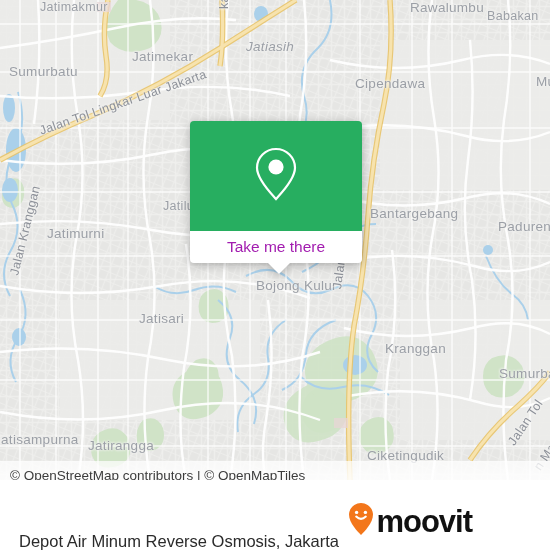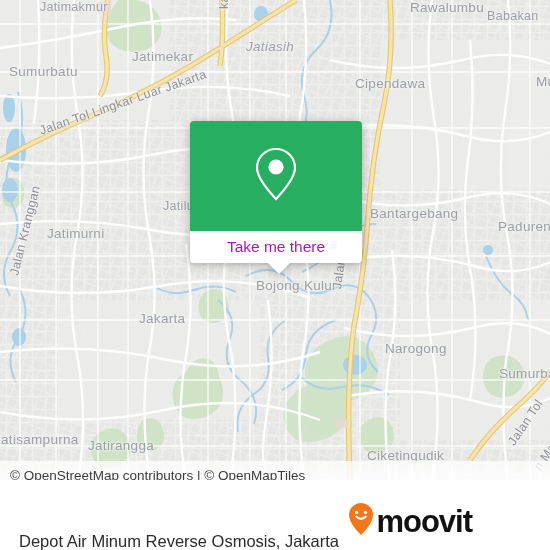--- a/index.html
+++ b/index.html
@@ -223,22 +223,22 @@
       <div class="label place" style="left:410px;top:0px;">Rawalumbu</div>
       <div class="label place-sm" style="left:487px;top:9px;">Babakan</div>
       <div class="label place" style="left:9px;top:64px;">Sumurbatu</div>
       <div class="label place" style="left:355px;top:76px;">Cipendawa</div>
       <div class="label place" style="left:536px;top:74px;">Mu</div>
       <div class="label place-sm" style="left:163px;top:199px;">Jatilu</div>
       <div class="label place" style="left:370px;top:206px;">Bantargebang</div>
       <div class="label place" style="left:498px;top:219px;">Padurenan</div>
       <div class="label place" style="left:47px;top:226px;">Jatimurni</div>
       <div class="label place" style="left:256px;top:278px;">Bojong Kulur</div>
-      <div class="label place" style="left:139px;top:311px;">Jakarta</div>
-      <div class="label place" style="left:385px;top:341px;">Narogong</div>
+      <div class="label place" style="left:139px;top:311px;">Jatisari</div>
+      <div class="label place" style="left:385px;top:341px;">Kranggan</div>
       <div class="label place" style="left:499px;top:366px;">Sumurbatu</div>
       <div class="label place" style="left:-6px;top:432px;">Jatisampurna</div>
       <div class="label place" style="left:88px;top:438px;">Jatirangga</div>
       <div class="label place" style="left:367px;top:448px;">Ciketingudik</div>
     </div>
 
     <div>
       <div class="label road-label" style="left:40px;top:124px;transform:rotate(-19deg);transform-origin:0 50%;">Jalan Tol Lingkar Luar Jakarta</div>
       <div class="label road-label" style="left:224px;top:2px;transform:rotate(-90deg);transform-origin:0 50%;">karta</div>
       <div class="label road-label" style="left:14px;top:268px;transform:rotate(-76deg);transform-origin:0 50%;">Jalan Kranggan</div>

